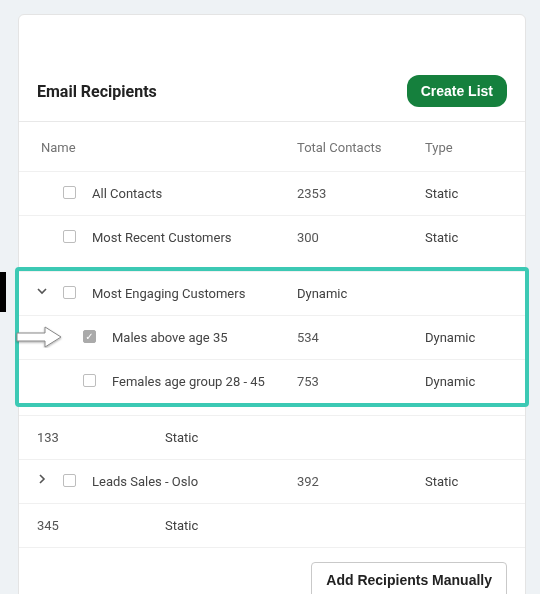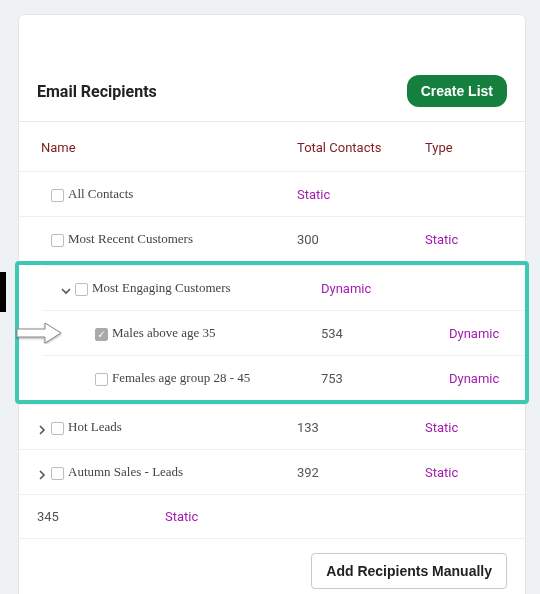--- a/index.html
+++ b/index.html
@@ -49,43 +49,42 @@
     border-radius: 12px;
     font-size: 14px;
     font-weight: 600;
     padding: 8px 14px;
     cursor: pointer;
   }
   .tbl-head {
     display: flex;
     padding: 18px 2px 16px 18px;
     font-size: 13px;
-    color: #7f1d1d;
+    color: #737373;
   }
   .col-name { flex: 0 0 260px; padding-left: 4px; }
   .col-contacts { flex: 0 0 128px; }
   .col-type { flex: 1; }
   .rows { }
   .row {
     display: flex;
     align-items: center;
     padding: 14px 18px;
     border-top: 1px solid #f0f0f0;
     font-size: 13px;
     color: #444;
   }
   .row .cell-name {
     flex: 0 0 260px;
     display: flex;
-    align-items: flex-end;
-    gap: 4px;
-    font-family: Liberation Serif, serif;
+    align-items: flex-start;
+    gap: 16px;
   }
   .row .cell-contacts { flex: 0 0 128px; color: #555; }
-  .row .cell-type { flex: 1; color: #a21caf; }
+  .row .cell-type { flex: 1; color: #404040; }
   .caret {
     width: 10px;
     display:inline-flex;
     justify-content:center;
     color: #555;
     font-size: 11px;
     line-height: 1;
   }
   .caret.placeholder { visibility: hidden; }
   .chk {
@@ -107,22 +106,21 @@
     border-color: #aaa;
     color: #fff;
   }
   .indent-1 { padding-left: 0px; }
   .indent-2 { padding-left: 20px; }
   
   .hl-wrap {
     position: relative;
     border: 4px solid #3cc9b4;
     border-radius: 4px;
-    margin: 0 -4px; 
-    padding-left: 24px;
+    margin: 8px -4px; 
   }
   .hl-wrap .row { border-top: 1px solid #f0f0f0; }
   .hl-wrap .row:first-child { border-top: none; }
   .arrow-ind {
     position: absolute;
     left: -4px;
     top: 50%;
     transform: translateY(-50%);
     width: 48px;
     height: 22px;
@@ -165,20 +163,21 @@
   </div>
 
   <div class="rows">
 
     <div class="row">
       <div class="cell-name indent-1">
         <span class="caret placeholder">▸</span>
         <span class="chk"></span>
         <span class="label-text">All Contacts</span>
       </div>
+      <div class="cell-contacts">2353</div>
       <div class="cell-type">Static</div>
     </div>
 
     <div class="row">
       <div class="cell-name indent-1">
         <span class="caret placeholder">▸</span>
         <span class="chk"></span>
         <span class="label-text">Most Recent Customers</span>
       </div>
       <div class="cell-contacts">300</div>
@@ -225,42 +224,33 @@
           <span class="chk"></span>
           <span class="label-text">Females age group 28 - 45</span>
         </div>
         <div class="cell-contacts">753</div>
         <div class="cell-type">Dynamic</div>
       </div>
 
     </div>
 
     <div class="row">
+      <div class="cell-contacts">133</div>
+      <div class="cell-type">Static</div>
+    </div>
+
+    <div class="row">
       <div class="cell-name indent-1">
         <span class="caret">
           <svg width="10" height="10" viewBox="0 0 10 10">
               <path d="M3 1 L7 5 L3 9" fill="none" stroke="#555" stroke-width="1.6"></path>
             </svg>
         </span>
         <span class="chk"></span>
-        <span class="label-text">Hot Leads</span>
-      </div>
-      <div class="cell-contacts">133</div>
-      <div class="cell-type">Static</div>
-    </div>
-
-    <div class="row">
-      <div class="cell-name indent-1">
-        <span class="caret">
-          <svg width="10" height="10" viewBox="0 0 10 10">
-              <path d="M3 1 L7 5 L3 9" fill="none" stroke="#555" stroke-width="1.6"></path>
-            </svg>
-        </span>
-        <span class="chk"></span>
-        <span class="label-text">Autumn Sales - Leads</span>
+        <span class="label-text">Leads Sales - Oslo</span>
       </div>
       <div class="cell-contacts">392</div>
       <div class="cell-type">Static</div>
     </div>
 
     <div class="row">
       <div class="cell-contacts">345</div>
       <div class="cell-type">Static</div>
     </div>
 

